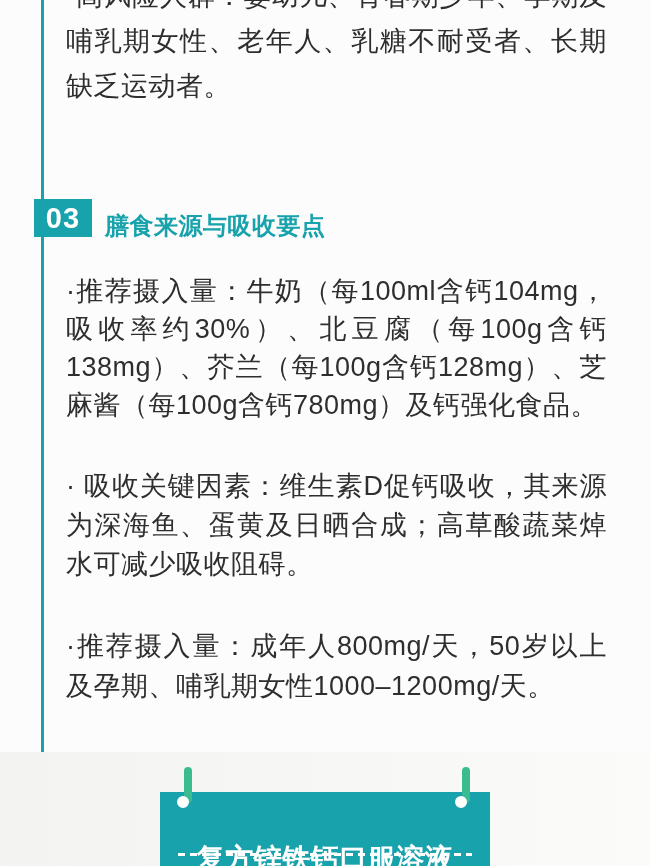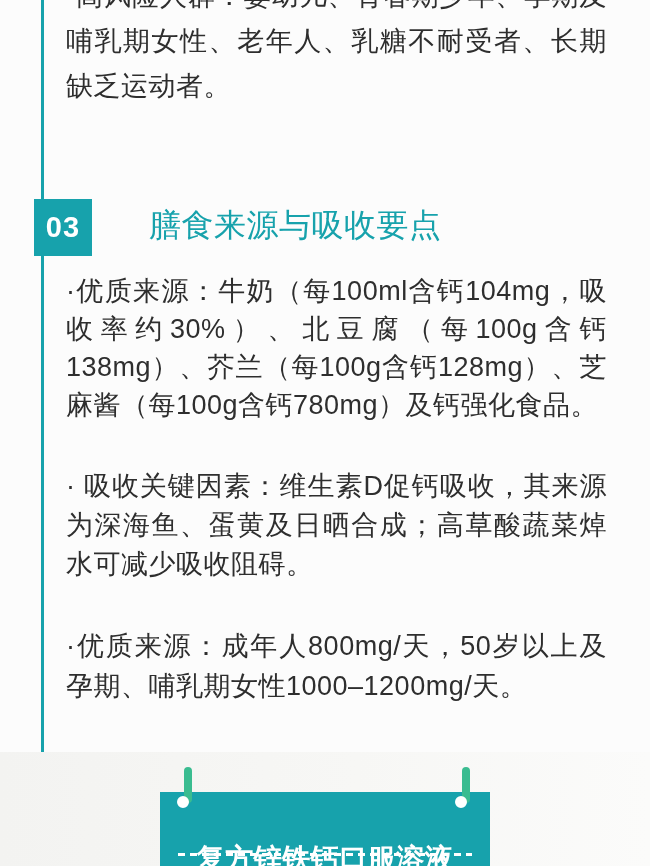--- a/index.html
+++ b/index.html
@@ -36,32 +36,31 @@
     text-align: justify; text-justify: inter-character;
     letter-spacing: 0.5px;
   }
   .para-top  { top: -26px; line-height: 45px; }
   .para-p1   { top: 272px; line-height: 38px; }
   .para-p2   { top: 467px; line-height: 39px; }
   .para-p3   { top: 626px; line-height: 40px; }
 
   
   .section-badge {
-    position: absolute; left: 34px; top: 199px; width: 58px; height: 57px;
+    position: absolute; left: 34px; top: 199px; width: 58px; height: 38px;
     background: var(--teal); color: #ffffff;
     font-size: 29px; font-weight: bold;
     display: flex; align-items: center; justify-content: center;
     letter-spacing: 1px;
   }
   .section-title {
     position: absolute; left: 105px; top: 200px; height: 51px;
     display: flex; align-items: center;
-    color: var(--teal); font-size: 32px; font-weight: normal;
+    color: var(--teal); font-size: 24px; font-weight: bold;
     letter-spacing: 0.5px;
-    margin-left: 44px;
   }
 
   
   .banner {
     position: absolute; left: 160px; top: 792px; width: 330px; height: 92px;
     background: var(--teal); z-index: 1;
   }
   .banner-label {
     position: absolute; left: 0; top: 20px; width: 330px;
     text-align: center; color: #ffffff;
@@ -94,25 +93,25 @@
 <div class="bottom-strip"></div>
 
 <div class="v-line"></div>
 
 <div class="para para-top">·高风险人群：婴幼儿、青春期少年、孕期及哺乳期女性、老年人、乳糖不耐受者、长期缺乏运动者。</div>
 
 <div class="section-badge">03</div>
 
 <div class="section-title">膳食来源与吸收要点</div>
 
-<div class="para para-p1">·优质来源：牛奶（每100ml含钙104mg，吸收率约30%）、北豆腐（每100g含钙138mg）、芥兰（每100g含钙128mg）、芝麻酱（每100g含钙780mg）及钙强化食品。</div>
+<div class="para para-p1">·推荐摄入量：牛奶（每100ml含钙104mg，吸收率约30%）、北豆腐（每100g含钙138mg）、芥兰（每100g含钙128mg）、芝麻酱（每100g含钙780mg）及钙强化食品。</div>
 
 <div class="para para-p2">· 吸收关键因素：维生素D促钙吸收，其来源为深海鱼、蛋黄及日晒合成；高草酸蔬菜焯水可减少吸收阻碍。</div>
 
-<div class="para para-p3">·优质来源：成年人800mg/天，50岁以上及孕期、哺乳期女性1000–1200mg/天。</div>
+<div class="para para-p3">·推荐摄入量：成年人800mg/天，50岁以上及孕期、哺乳期女性1000–1200mg/天。</div>
 
 <div class="banner">
   <div class="banner-label">复方锌铁钙口服溶液</div>
   <div class="dashed-divider"></div>
 </div>
 
 <div class="pin-stem left"></div>
 <div class="pin-stem right"></div>
 <div class="pin-ring left"></div>
 <div class="pin-ring right"></div>

